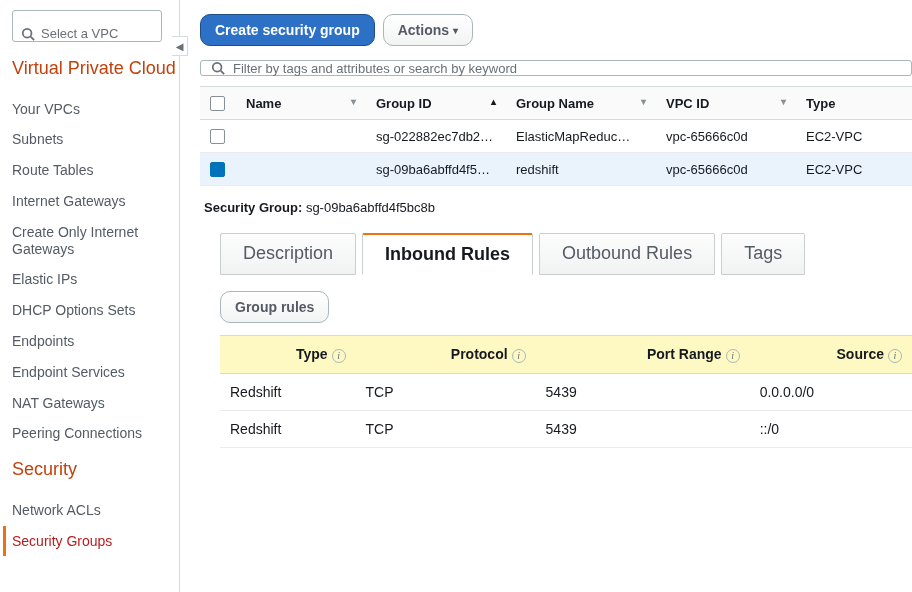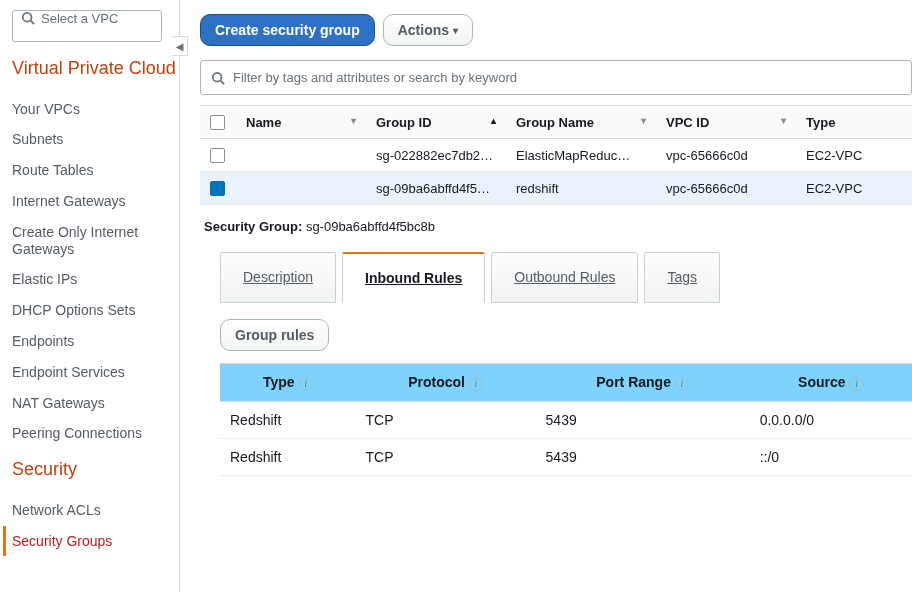--- a/index.html
+++ b/index.html
@@ -20,21 +20,21 @@
     padding: 10px 0 10px 12px;
     background: #fff;
     position: relative;
   }
   .vpc-select {
     width: 150px;
     height: 32px;
     border: 1px solid #aab7b8;
     border-radius: 3px;
     display: flex;
-    align-items: flex-start;
+    align-items: flex-end;
     padding: 0 8px;
     color: #687078;
     margin-bottom: 16px;
     background: #fff;
     cursor: pointer;
   }
   .vpc-select svg { margin-right: 6px; flex-shrink:0;}
   .side-section-title {
     font-size: 18px;
     color: #c2410c;
@@ -90,21 +90,21 @@
     cursor:pointer;
     color:#545b64;
   }
   .btn.primary {
     background: #2d71c6;
     border-color:#1f4e87;
     color:#fff;
   }
   .btn .caret { margin-left:4px; font-size:10px;}
   .filter-box {
-    height: 35px;
+    height: 16px;
     border:1px solid #aab7b8;
     border-radius:3px;
     display:flex;align-items:center;
     padding:0 10px;
     color:#687078;
     margin-right: 0;
     margin-bottom: 10px;
   }
   .filter-box svg{margin-right:8px;flex-shrink:0;}
   
@@ -146,49 +146,48 @@
   .detail-header{
     font-size:13px; padding: 14px 16px 8px 4px;
   }
   .detail-header b{font-weight:700;}
   .tabs {
     display:flex;
     border-bottom: none;
     margin: 10px 0 12px 20px;
   }
   .tab {
-    padding: 16px 22px;
+    padding: 9px 22px;
     background: linear-gradient(#fdfdfd,#f1f2f2);
     border:1px solid #c9ced1;
     color:#545b64;
-    font-size:14px;
+    font-size:18px;
     cursor:pointer;
     border-radius: 2px 2px 0 0;
     margin-right: 6px;
-    text-decoration: underline;
   }
   .tab.active{
     background:#fff;
     border-top:2px solid #ec7211;
     border-bottom-color:#fff;
     color:#16191f;
     font-weight:700;
   }
   .edit-btn{
     margin: 4px 0 12px 20px;
   }
   table.rules {
     width: calc(100% - 20px);
     margin-left:20px;
     border-collapse:collapse;
     font-size:14px;
   }
   table.rules th{
-    text-align:center;
-    background:#7dd3fc;
+    text-align:right;
+    background:#fef9c3;
     padding:10px 10px;
     font-weight:700;
     border-top:1px solid #d5dbdb;
     border-bottom:1px solid #d5dbdb;
   }
   table.rules td{
     padding:10px 10px;
     border-bottom:1px solid #eaeded;
   }
   .info-icon{

